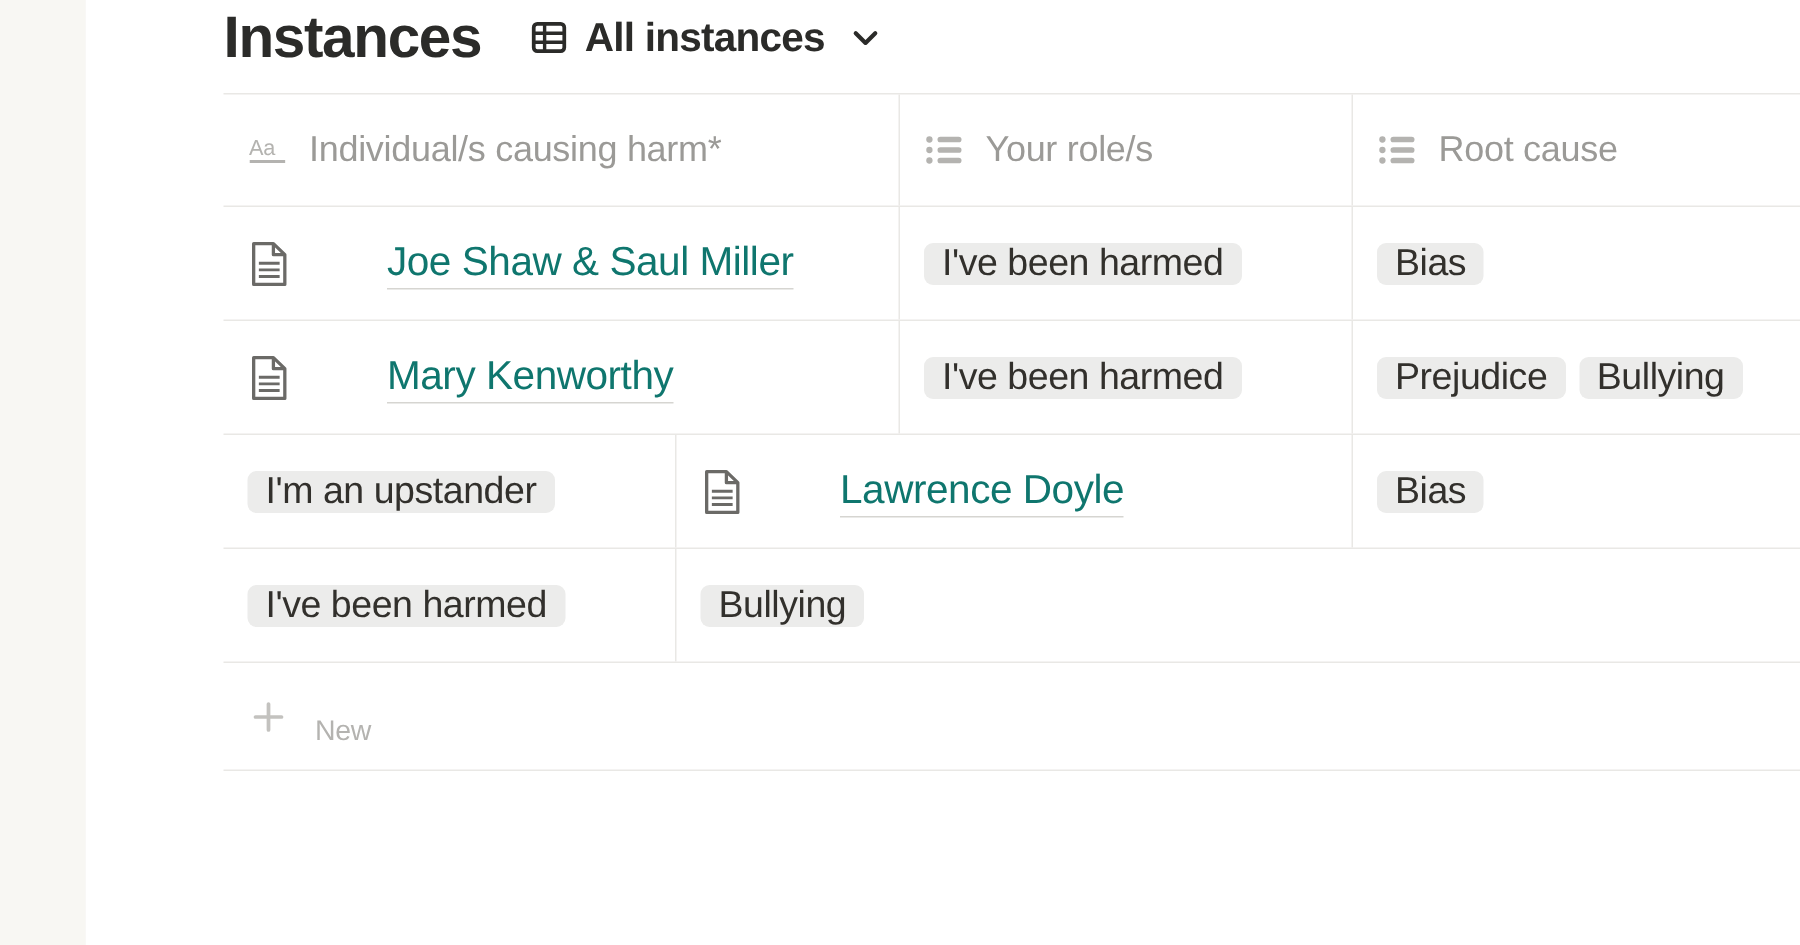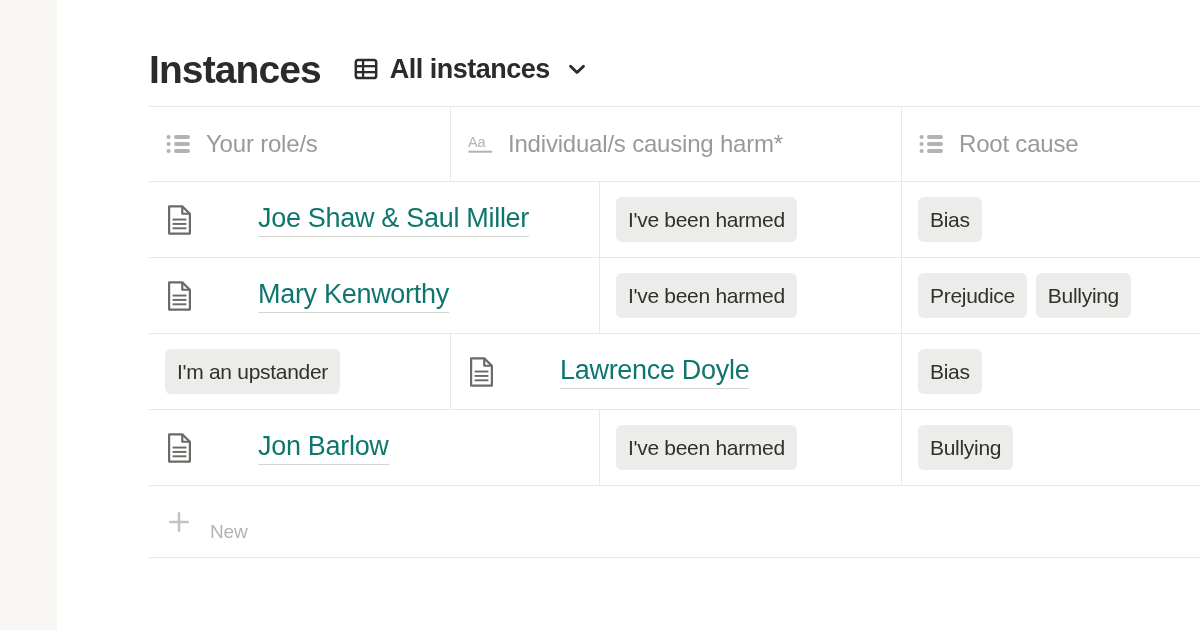--- a/index.html
+++ b/index.html
@@ -45,21 +45,20 @@
   .main {
     flex: 1 1 auto;
     height: 630px;
     position: relative;
     overflow: hidden;
     background: #ffffff;
   }
 
   .content {
     padding-left: 92px;
-    padding-top: 44px;
   }
 
   
   .title-row {
     display: flex;
     align-items: center;
     height: 50px;
     margin-bottom: 12px;
   }
   .page-title {
@@ -174,26 +173,26 @@
   
   .tags {
     display: flex;
     align-items: center;
     flex-wrap: nowrap;
     gap: 9px;
   }
   .tag {
     display: inline-flex;
     align-items: center;
-    height: 45px;
+    height: 28px;
     padding: 0 12px;
     border-radius: 6px;
     background: #ececeb;
     color: #32302c;
-    font-size: 21px;
+    font-size: 25px;
     letter-spacing: -0.3px;
     white-space: nowrap;
     cursor: pointer;
   }
 
   
   .new-inner {
     display: flex;
     align-items: center;
     color: #b4b3b0;
@@ -244,42 +243,42 @@
               <path d="M5.5 9.2 L12 15.6 L18.5 9.2" fill="none" stroke="#2b2b29" stroke-width="2.8" stroke-linecap="round" stroke-linejoin="round"></path>
             </svg>
           </span>
         </div>
       </div>
 
       <div class="table">
 
         <div class="row header-row">
 
+          <div class="cell col-name">
+            <span class="header-icon">
+              <svg width="27" height="24" viewBox="0 0 28 24" aria-hidden="true">
+                <text x="0" y="15.5" font-family="Liberation Sans, sans-serif" font-size="15" fill="#b4b3b0">Aa</text>
+                <line x1="0.5" y1="20" x2="25" y2="20" stroke="#b4b3b0" stroke-width="2.1"></line>
+              </svg>
+            </span>
+            <span class="header-label">Individual/s causing harm*</span>
+          </div>
+
           <div class="cell col-role">
             <span class="header-icon">
               <svg width="26" height="22" viewBox="0 0 26 22" aria-hidden="true">
                 <circle cx="2.6" cy="4" r="2.1" fill="#b4b3b0"></circle>
                 <rect x="8" y="2.1" width="16" height="3.8" rx="1.9" fill="#b4b3b0"></rect>
                 <circle cx="2.6" cy="11" r="2.1" fill="#b4b3b0"></circle>
                 <rect x="8" y="9.1" width="16" height="3.8" rx="1.9" fill="#b4b3b0"></rect>
                 <circle cx="2.6" cy="18" r="2.1" fill="#b4b3b0"></circle>
                 <rect x="8" y="16.1" width="16" height="3.8" rx="1.9" fill="#b4b3b0"></rect>
               </svg>
             </span>
             <span class="header-label">Your role/s</span>
-          </div>
-
-          <div class="cell col-name">
-            <span class="header-icon">
-              <svg width="27" height="24" viewBox="0 0 28 24" aria-hidden="true">
-                <text x="0" y="15.5" font-family="Liberation Sans, sans-serif" font-size="15" fill="#b4b3b0">Aa</text>
-                <line x1="0.5" y1="20" x2="25" y2="20" stroke="#b4b3b0" stroke-width="2.1"></line>
-              </svg>
-            </span>
-            <span class="header-label">Individual/s causing harm*</span>
           </div>
 
           <div class="cell col-cause">
             <span class="header-icon">
               <svg width="26" height="22" viewBox="0 0 26 22" aria-hidden="true">
                 <circle cx="2.6" cy="4" r="2.1" fill="#b4b3b0"></circle>
                 <rect x="8" y="2.1" width="16" height="3.8" rx="1.9" fill="#b4b3b0"></rect>
                 <circle cx="2.6" cy="11" r="2.1" fill="#b4b3b0"></circle>
                 <rect x="8" y="9.1" width="16" height="3.8" rx="1.9" fill="#b4b3b0"></rect>
                 <circle cx="2.6" cy="18" r="2.1" fill="#b4b3b0"></circle>
@@ -360,32 +359,20 @@
             <span class="page-link">Lawrence Doyle</span>
           </div>
           <div class="cell col-cause">
             <div class="tags">
               <span class="tag">Bias</span>
             </div>
           </div>
         </div>
 
         <div class="row data-row">
-          <div class="cell col-name">
-            <span class="page-icon">
-              <svg width="27" height="30" viewBox="0 0 22 26" aria-hidden="true">
-                <path d="M2 1.2 H13.4 L20 7.6 V24.8 H2 Z" fill="#ffffff" stroke="#6b6a67" stroke-width="1.9" stroke-linejoin="round"></path>
-                <path d="M13.4 1.2 V7.6 H20" fill="none" stroke="#6b6a67" stroke-width="1.9" stroke-linejoin="round"></path>
-                <line x1="5" y1="12.6" x2="17" y2="12.6" stroke="#6b6a67" stroke-width="1.7"></line>
-                <line x1="5" y1="16.4" x2="17" y2="16.4" stroke="#6b6a67" stroke-width="1.7"></line>
-                <line x1="5" y1="20.2" x2="17" y2="20.2" stroke="#6b6a67" stroke-width="1.7"></line>
-              </svg>
-            </span>
-            <span class="page-link">Jon Barlow</span>
-          </div>
           <div class="cell col-role">
             <div class="tags">
               <span class="tag">I've been harmed</span>
             </div>
           </div>
           <div class="cell col-cause">
             <div class="tags">
               <span class="tag">Bullying</span>
             </div>
           </div>

